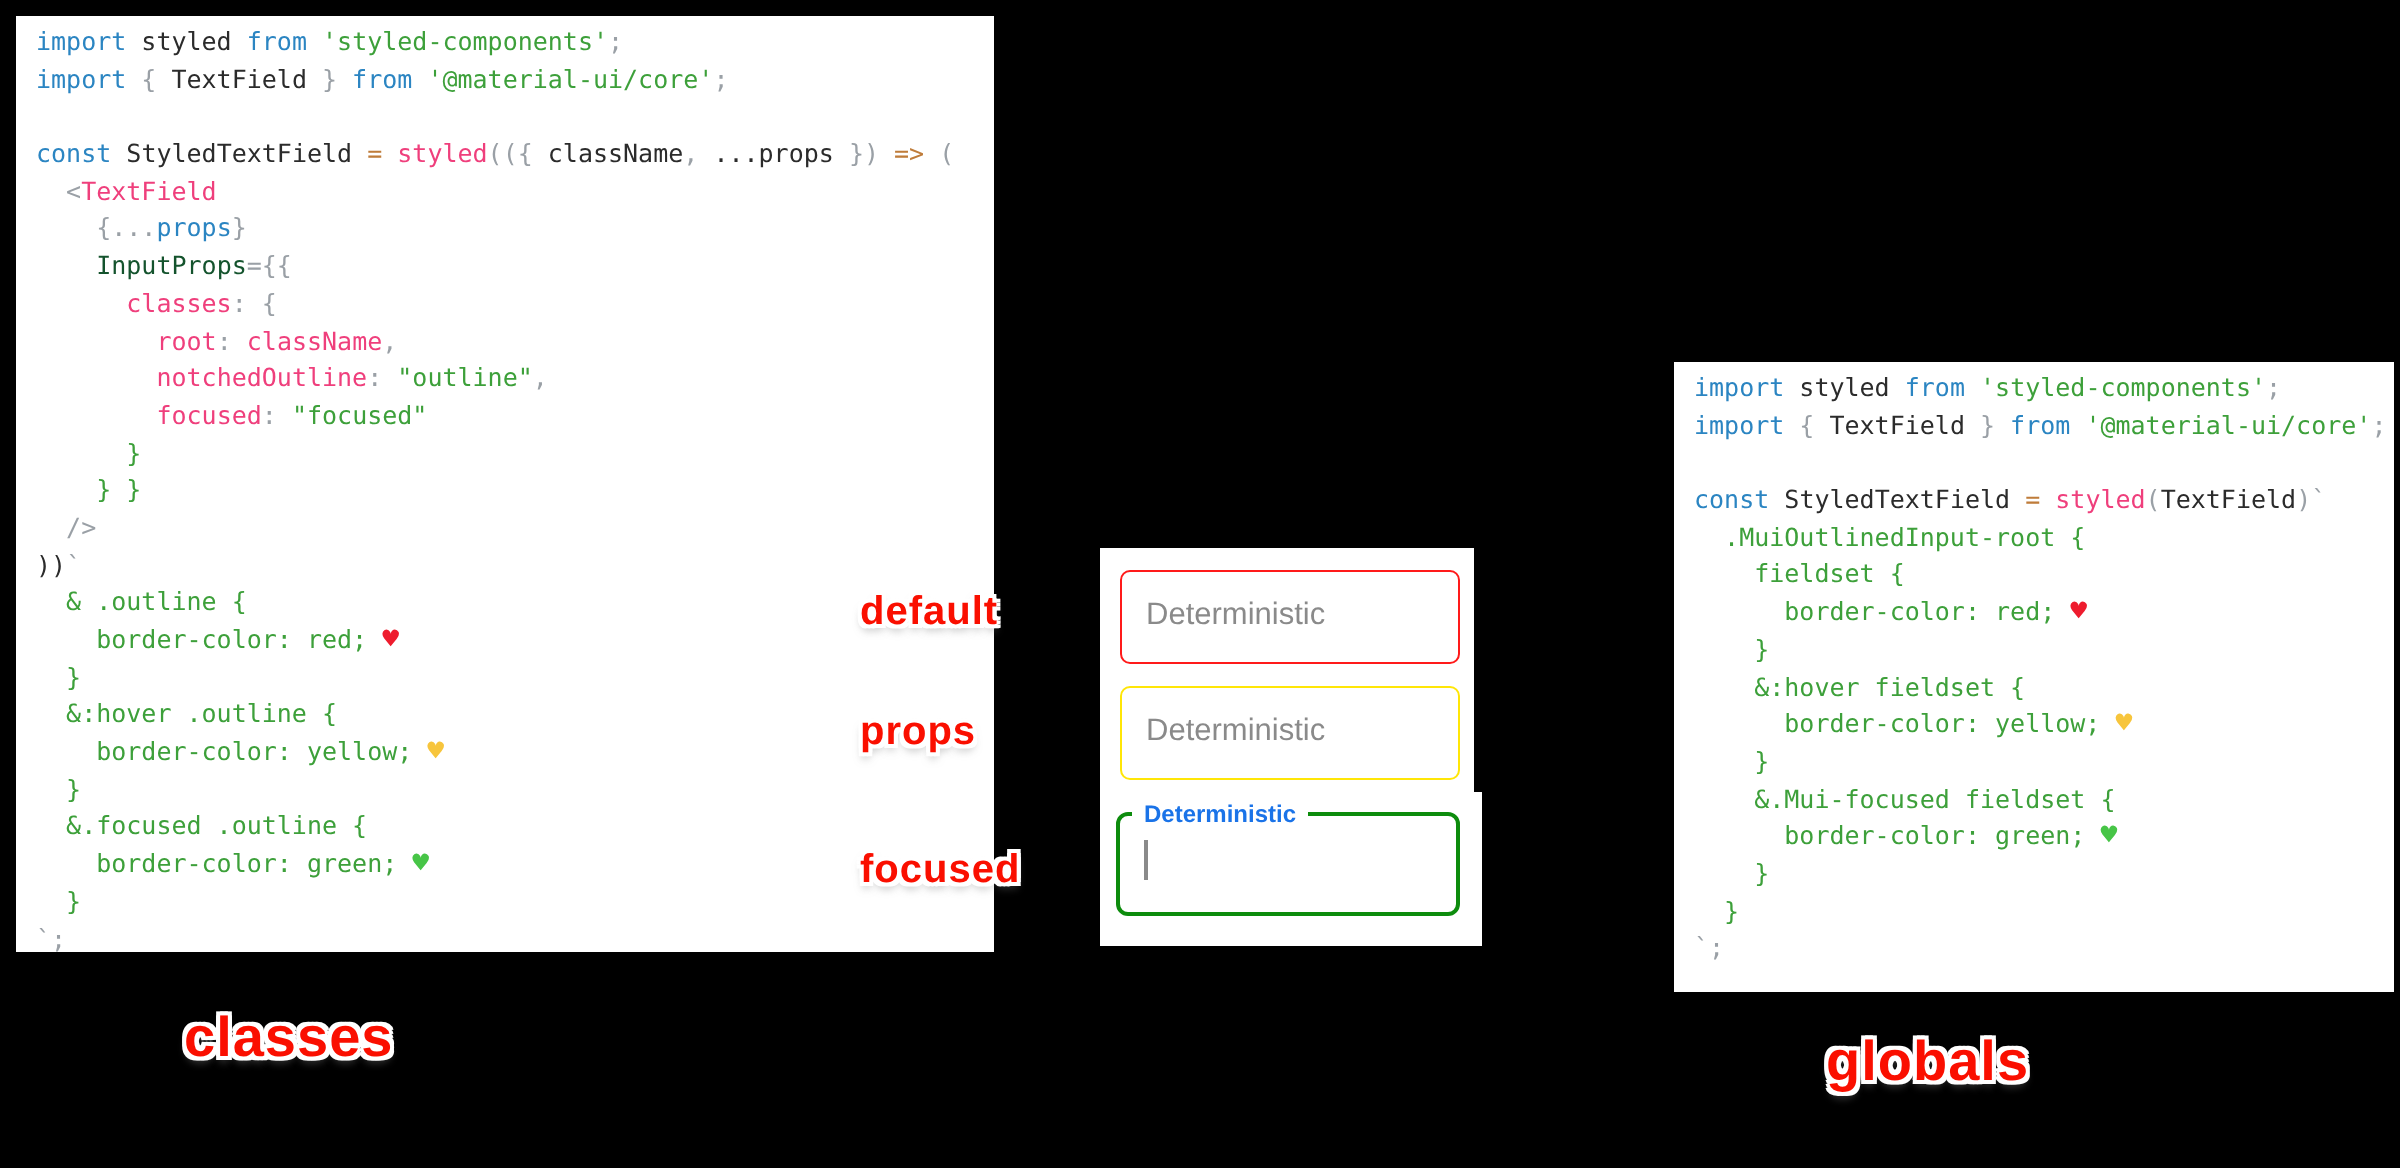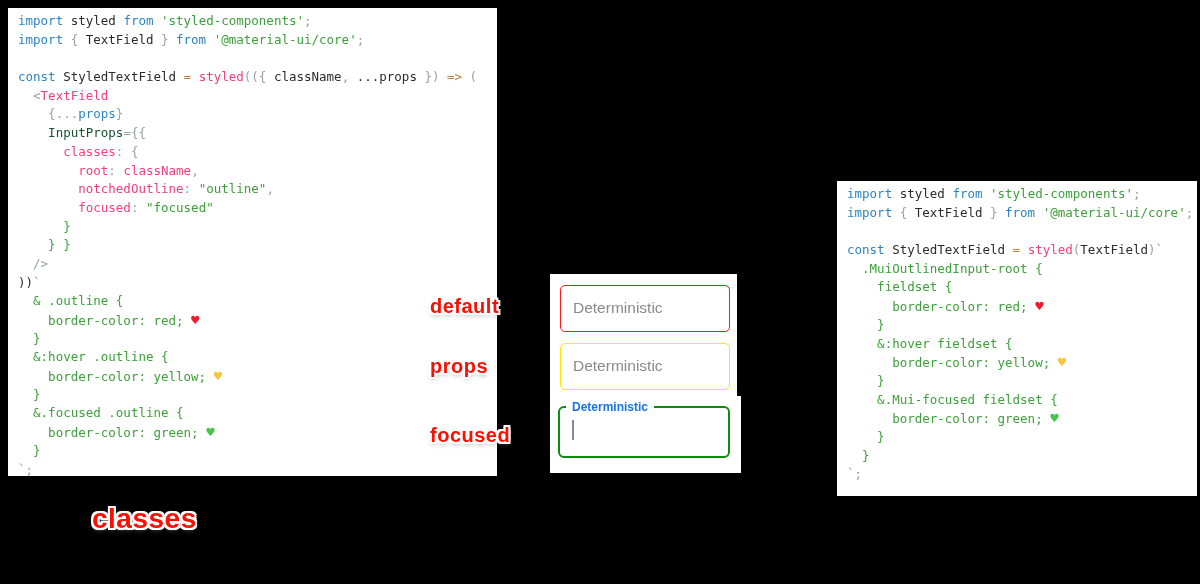--- a/index.html
+++ b/index.html
@@ -79,14 +79,15 @@
 
   <fieldset class="tf-focused">
     <legend>Deterministic</legend>
     <span class="caret"></span>
   </fieldset>
 
   <div class="lbl lbl-state lbl-default">default</div>
   <div class="lbl lbl-state lbl-hover">props</div>
   <div class="lbl lbl-state lbl-focused">focused</div>
   <div class="lbl lbl-big lbl-classes">classes</div>
+  <div class="lbl lbl-big lbl-globals">globals</div>
 
 </div>
 
 </body></html>

